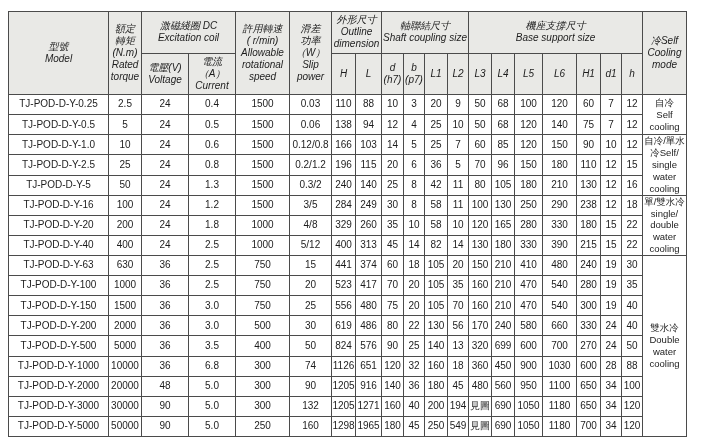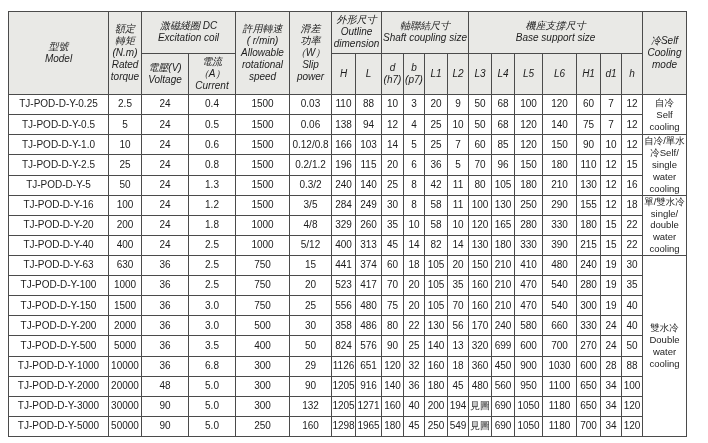--- a/index.html
+++ b/index.html
@@ -256,21 +256,21 @@
           <td>284</td>
           <td>249</td>
           <td>30</td>
           <td>8</td>
           <td>58</td>
           <td>11</td>
           <td>100</td>
           <td>130</td>
           <td>250</td>
           <td>290</td>
-          <td>155</td>
+          <td>238</td>
           <td>12</td>
           <td>18</td>
           <td rowspan="3" class="cooling-cell">單/雙水冷
 single/
 double
 water
 cooling</td>
         </tr>
         <tr>
           <td class="model-col">TJ-POD-D-Y-20</td>
@@ -381,21 +381,21 @@
           <td>19</td>
           <td>40</td>
         </tr>
         <tr>
           <td class="model-col">TJ-POD-D-Y-200</td>
           <td>2000</td>
           <td>36</td>
           <td>3.0</td>
           <td>500</td>
           <td>30</td>
-          <td>358</td>
+          <td>619</td>
           <td>486</td>
           <td>80</td>
           <td>22</td>
           <td>130</td>
           <td>56</td>
           <td>170</td>
           <td>240</td>
           <td>580</td>
           <td>660</td>
           <td>330</td>
@@ -422,21 +422,21 @@
           <td>270</td>
           <td>24</td>
           <td>50</td>
         </tr>
         <tr>
           <td class="model-col">TJ-POD-D-Y-1000</td>
           <td>10000</td>
           <td>36</td>
           <td>6.8</td>
           <td>300</td>
-          <td>29</td>
+          <td>74</td>
           <td>1126</td>
           <td>651</td>
           <td>120</td>
           <td>32</td>
           <td>160</td>
           <td>18</td>
           <td>360</td>
           <td>450</td>
           <td>900</td>
           <td>1030</td>

